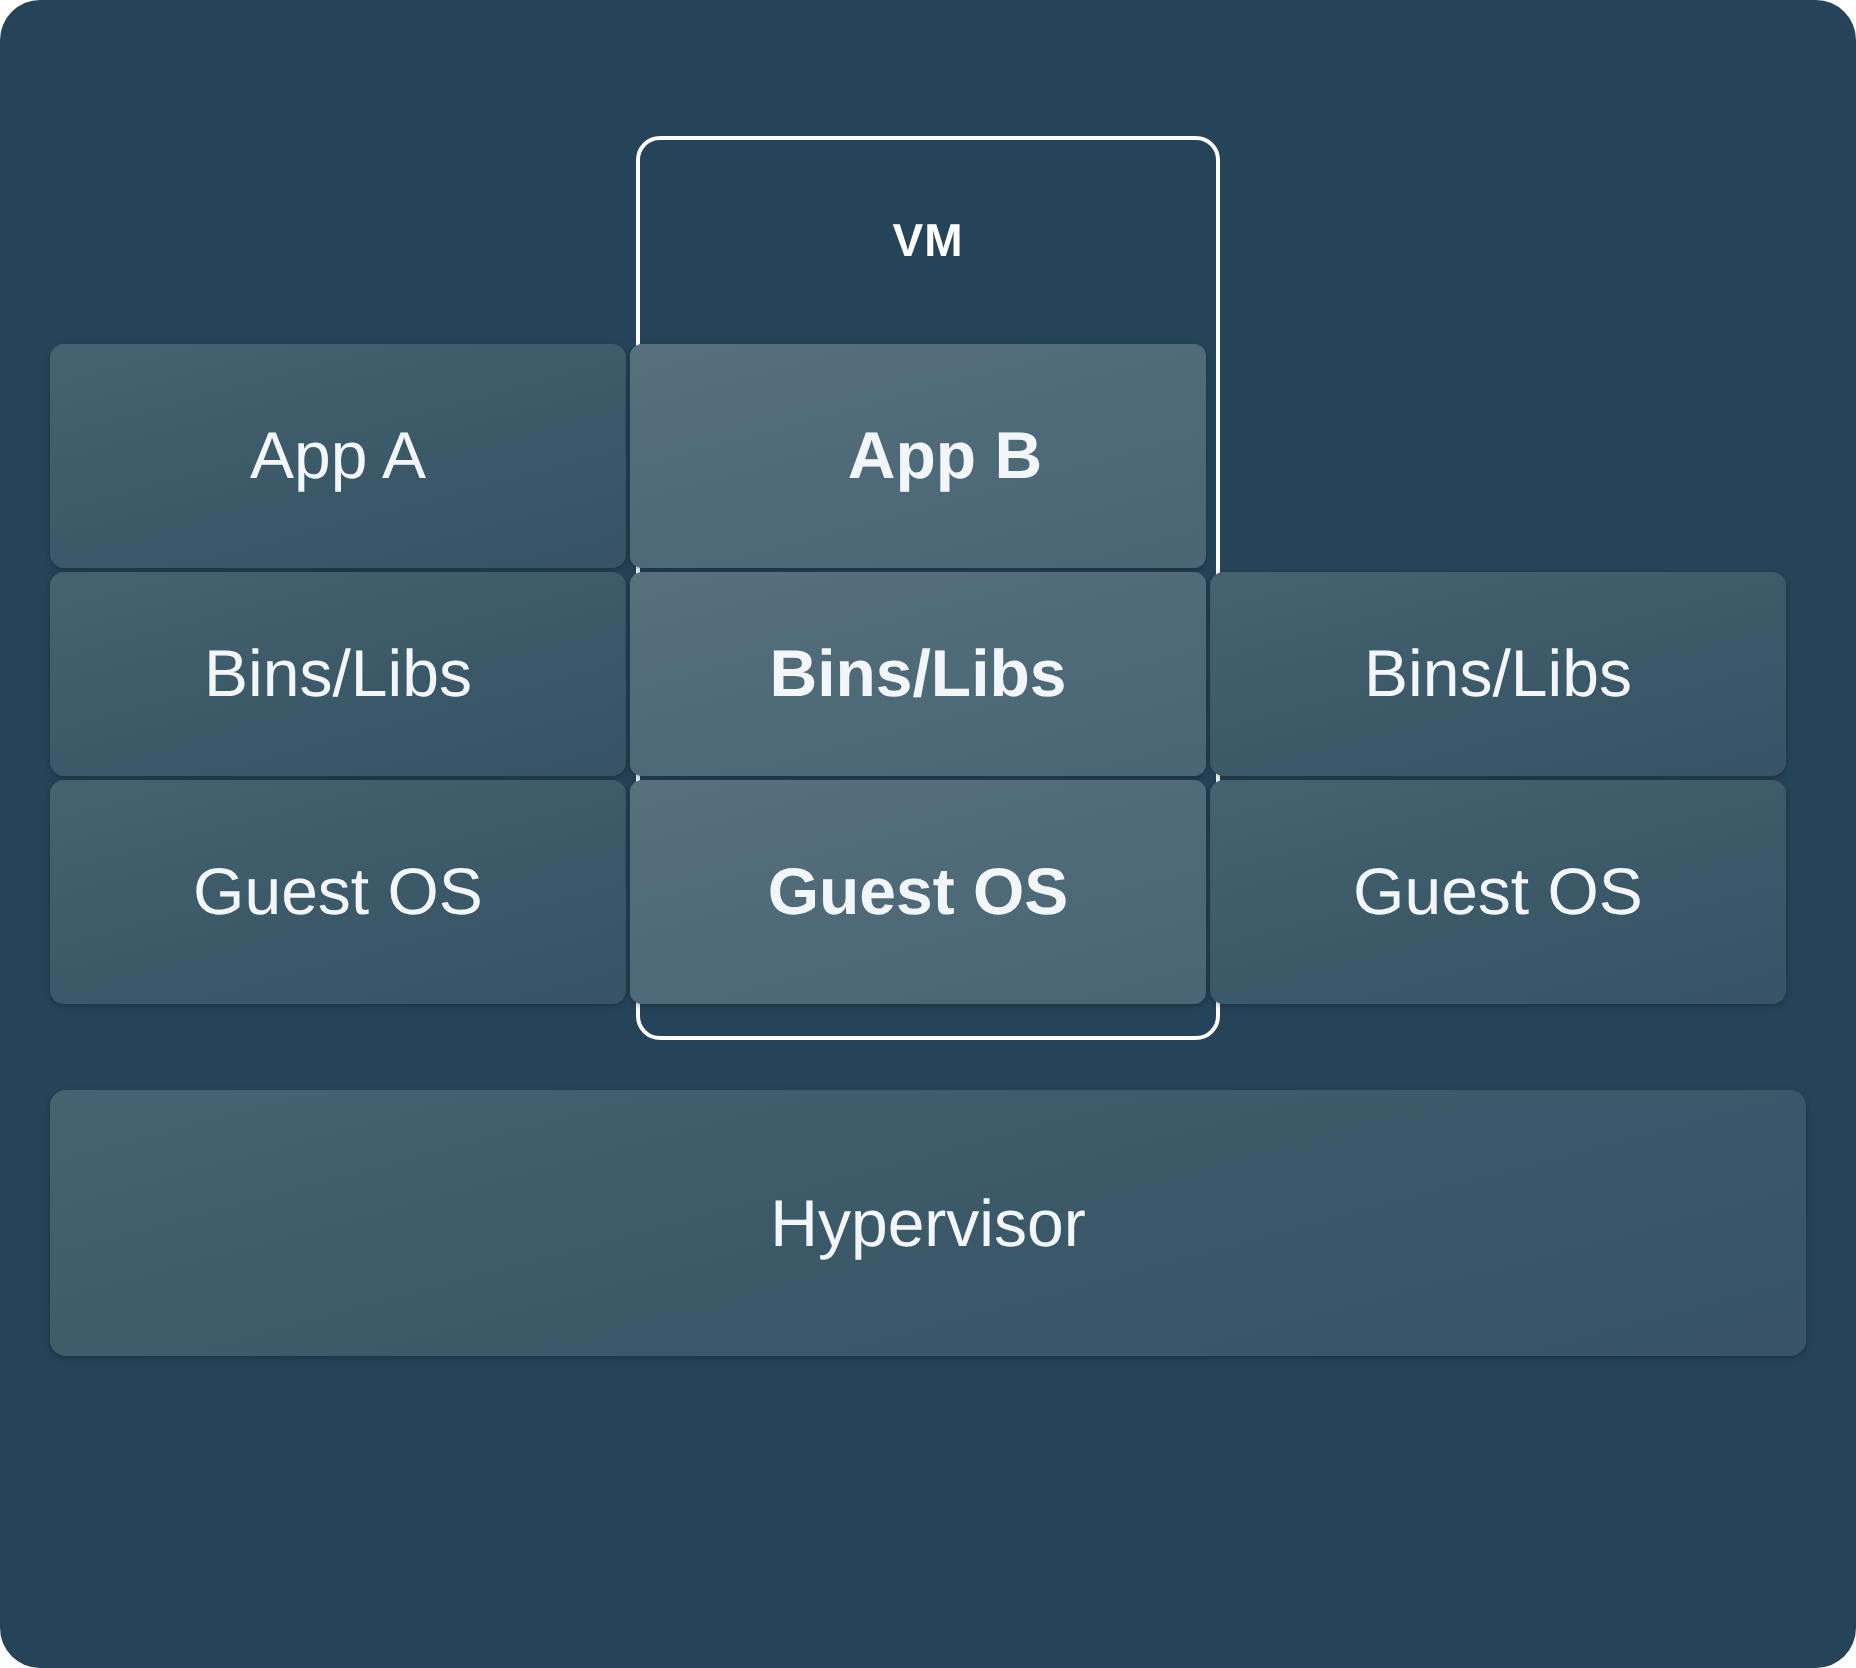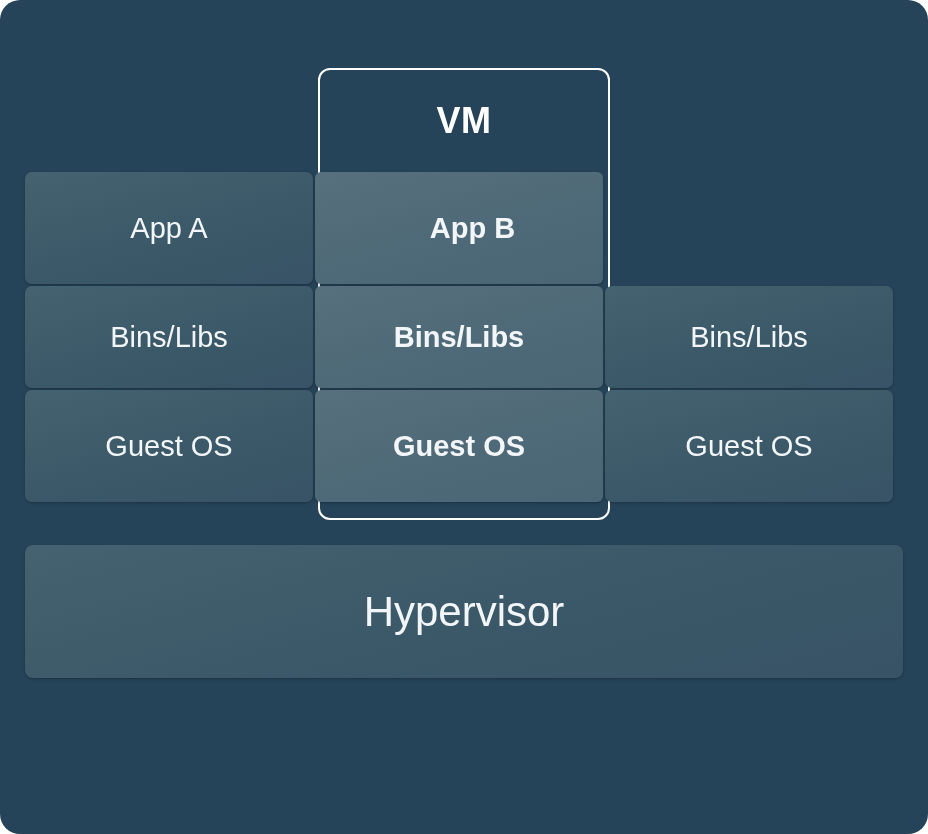--- a/index.html
+++ b/index.html
@@ -38,21 +38,21 @@
   }
   .vm-label {
     position: absolute;
     left: 318px;
     top: 68px;
     width: 292px;
     height: 105px;
     display: flex;
     align-items: center;
     justify-content: center;
-    font-size: 36px;
+    font-size: 23px;
     font-weight: bold;
     color: #ffffff;
     letter-spacing: 0.5px;
     z-index: 3;
   }
 
   
   .stack {
     position: absolute;
     left: 25px;
@@ -62,21 +62,21 @@
     display: grid;
     grid-template-columns: 288px 2px 288px 2px 288px;
     grid-template-rows: 112px 2px 102px 2px 112px;
     z-index: 2;
   }
 
   .cell {
     display: flex;
     align-items: center;
     justify-content: center;
-    font-size: 29px;
+    font-size: 33px;
     color: #f2f6f8;
     box-sizing: border-box;
     border-radius: 7px;
     background: linear-gradient(165deg, #42606f 0%, #3a5768 55%, #375466 100%);
     box-shadow: 0 1px 3px rgba(0,0,0,0.28);
   }
   .cell.side {
     background: linear-gradient(165deg, #44626f 0%, #3b5868 60%, #375365 100%);
   }
   .cell.mid {
@@ -99,21 +99,21 @@
   .c-osc   { grid-column: 5; grid-row: 5; }
 
   
   .bar {
     position: absolute;
     left: 25px;
     width: 878px;
     display: flex;
     align-items: center;
     justify-content: center;
-    font-size: 42px;
+    font-size: 33px;
     color: #f2f6f8;
     border-radius: 8px;
     box-sizing: border-box;
     background: linear-gradient(165deg, #44626f 0%, #3b5868 55%, #375365 100%);
     box-shadow: 0 1px 3px rgba(0,0,0,0.28);
   }
   .bar-hypervisor { top: 545px; height: 133px; }
   .bar-infra      { top: 682px; height: 128px; }
 </style>
 </head>

